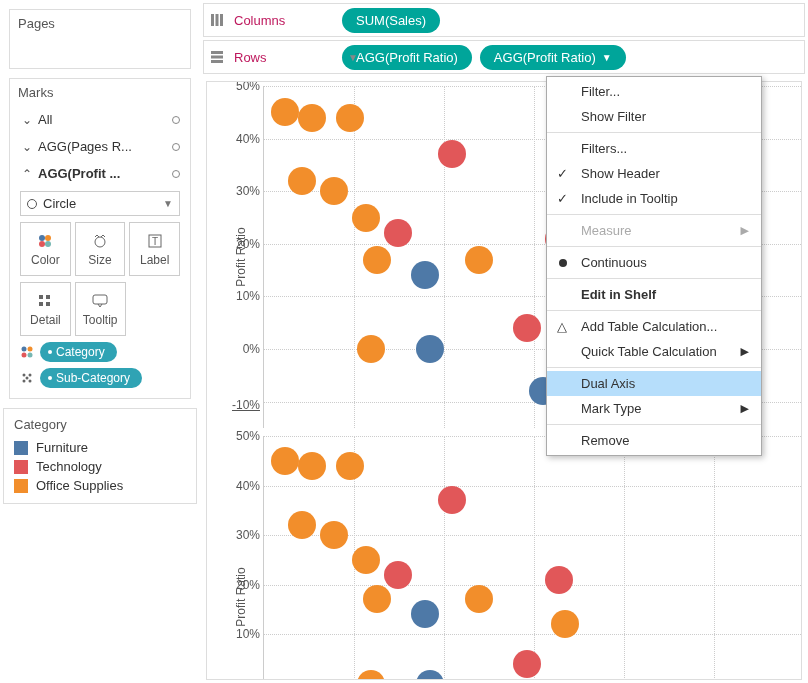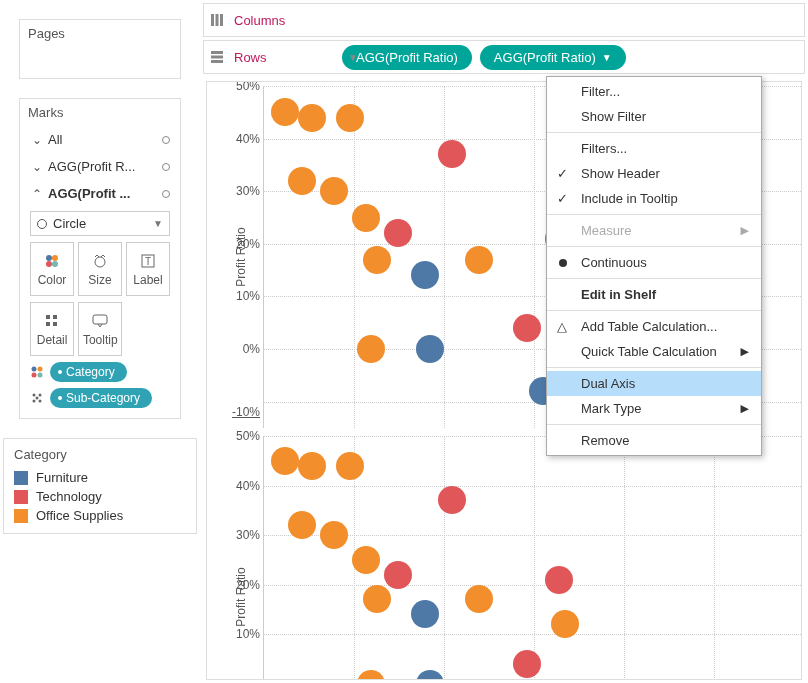--- a/index.html
+++ b/index.html
@@ -1,20 +1,20 @@
 <!DOCTYPE html>
 <html><head>
 <meta charset="utf-8">
 <style>
   * { box-sizing: border-box; margin: 0; padding: 0; font-family: -apple-system, "Segoe UI", Arial, sans-serif; }
   body { background: #fff; width: 808px; height: 683px; position: relative; overflow: hidden; font-size: 13px; color: #333; }
   .left-col { position: absolute; left: 0; top: 0; width: 200px; height: 683px; }
   .right-col { position: absolute; left: 200px; top: 0; right: 0; height: 683px; }
 
-  .panel { border: 1px solid #ddd; margin: 19px; background: #fff; }
+  .panel { border: 1px solid #ddd; margin: 9px; background: #fff; }
   .panel-title { padding: 6px 8px; font-size: 13px; color: #555; }
   .pages { height: 60px; }
   .filters { height: 80px; }
   .marks { padding-bottom: 8px; }
 
   .marks-row { display: flex; align-items: center; justify-content: space-between; padding: 6px 10px 6px 12px; cursor: pointer; }
   .marks-caret { font-size: 12px; margin-right: 6px; color: #555; width: 10px; display: inline-block; }
   .marks-label { flex: 1; white-space: nowrap; overflow: hidden; text-overflow: ellipsis; }
   .marks-dot { width: 8px; height: 8px; border: 1px solid #888; border-radius: 50%; }
   .marks-bold { font-weight: 700; }
@@ -93,21 +93,21 @@
         <div class="marks-row">
           <span style="display:flex;align-items:center;overflow:hidden;">
             <span class="marks-caret">⌄</span>
             <span class="marks-label ">All</span>
           </span>
           <span class="marks-dot"></span>
         </div>
         <div class="marks-row">
           <span style="display:flex;align-items:center;overflow:hidden;">
             <span class="marks-caret">⌄</span>
-            <span class="marks-label ">AGG(Profit R...</span>
+            <span class="marks-label ">AGG(Pages R...</span>
           </span>
           <span class="marks-dot"></span>
         </div>
         <div class="marks-row">
           <span style="display:flex;align-items:center;overflow:hidden;">
             <span class="marks-caret">⌃</span>
             <span class="marks-label marks-bold">AGG(Profit ...</span>
           </span>
           <span class="marks-dot"></span>
         </div>
@@ -226,20 +226,23 @@
 <div class="right-col">
   <div class="shelf">
     <span class="shelf-icon col-icon">
         <svg width="14" height="14">
           <rect x="1" y="1" width="3" height="12" fill="#888"></rect>
           <rect x="5.5" y="1" width="3" height="12" fill="#888"></rect>
           <rect x="10" y="1" width="3" height="12" fill="#888"></rect>
         </svg>
       </span>
     <span class="shelf-label">Columns</span>
+    <div class="gpill">
+        <span>SUM(Sales)</span>
+      </div>
   </div>
   <div class="shelf">
     <span class="shelf-icon">
         <svg width="14" height="14">
           <rect x="1" y="1" width="12" height="3" fill="#888"></rect>
           <rect x="1" y="5.5" width="12" height="3" fill="#888"></rect>
           <rect x="1" y="10" width="12" height="3" fill="#888"></rect>
         </svg>
       </span>
     <span class="shelf-label">Rows</span>
@@ -251,21 +254,21 @@
         <span>AGG(Profit Ratio)</span>
         <span class="dd">▼</span>
       </div>
   </div>
 
   <div class="chart-zone">
     <div class="sub sub1">
       <div class="ylabel">Profit Ratio</div>
       <div class="plot" id="plot1">
           <div class="grid-y" style="top: 315.692px;"></div>
-          <div class="tick" style="top: 326px; text-decoration: underline;">-10%</div>
+          <div class="tick" style="top: 319px; text-decoration: underline;">-10%</div>
           <div class="grid-y" style="top: 263.077px;"></div>
           <div class="tick" style="top: 263.077px;">0%</div>
           <div class="grid-y" style="top: 210.462px;"></div>
           <div class="tick" style="top: 210.462px;">10%</div>
           <div class="grid-y" style="top: 157.846px;"></div>
           <div class="tick" style="top: 157.846px;">20%</div>
           <div class="grid-y" style="top: 105.231px;"></div>
           <div class="tick" style="top: 105.231px;">30%</div>
           <div class="grid-y" style="top: 52.6154px;"></div>
           <div class="tick" style="top: 52.6154px;">40%</div>

